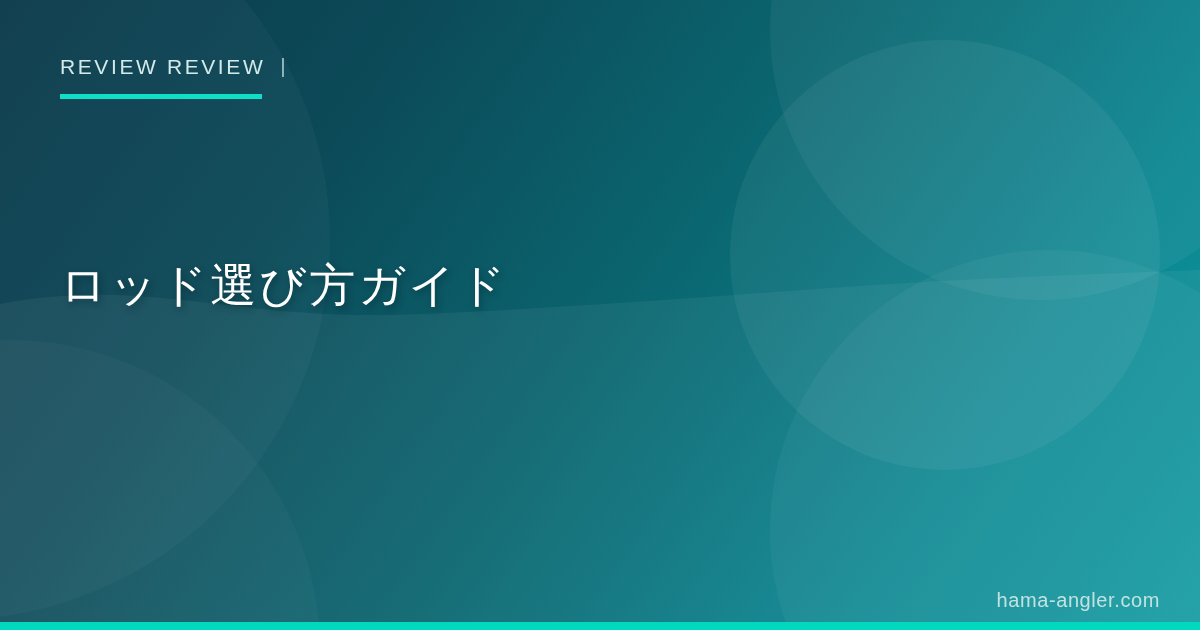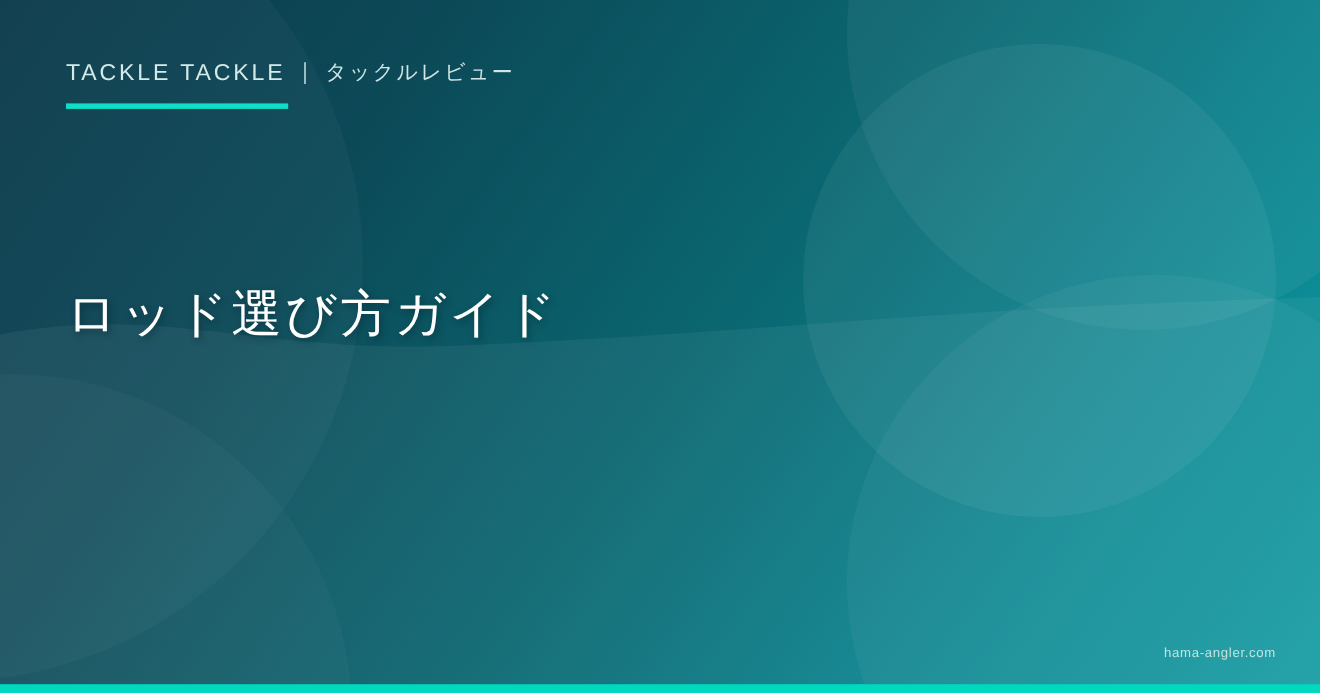--- a/index.html
+++ b/index.html
@@ -122,23 +122,23 @@
     font-weight: normal;
     letter-spacing: 3px;
     line-height: 1.28;
     max-width: 1000px;
     text-shadow: 2px 3px 7px rgba(0, 28, 36, 0.45);
   }
 
   .footer-domain {
     position: absolute;
     right: 40px;
-    bottom: 30px;
+    bottom: 18px;
     color: #cfe9e6;
-    font-size: 12px;
+    font-size: 20px;
     letter-spacing: 0.6px;
     opacity: 0.92;
   }
 
   .bottom-bar {
     position: absolute;
     left: 0;
     right: 0;
     bottom: 0;
     height: 8px;
@@ -155,23 +155,22 @@
   <div class="blob blob-tr-small"></div>
   <div class="blob blob-br"></div>
   <div class="blob blob-bl"></div>
 
   <svg class="wave" viewBox="0 0 1200 360" preserveAspectRatio="none">
     <path d="M0,34 C150,6 230,52 420,44 C640,35 820,16 1000,8 C1090,4 1150,2 1200,0 L1200,360 L0,360 Z" fill="rgba(255,255,255,0.055)"></path>
   </svg>
 
   <div class="eyebrow-wrap">
     <div class="eyebrow">
-      <span class="eyebrow-en">TACKLE TACKLE</span>
+      <span class="eyebrow-en">REVIEW REVIEW</span>
       <span class="eyebrow-sep">|</span>
-      <span class="eyebrow-ja">タックルレビュー</span>
     </div>
     <div class="eyebrow-rule"></div>
   </div>
 
   <h1 class="title">ロッド選び方ガイド</h1>
 
   <div class="footer-domain">hama-angler.com</div>
 
   <div class="bottom-bar"></div>
 </div>

